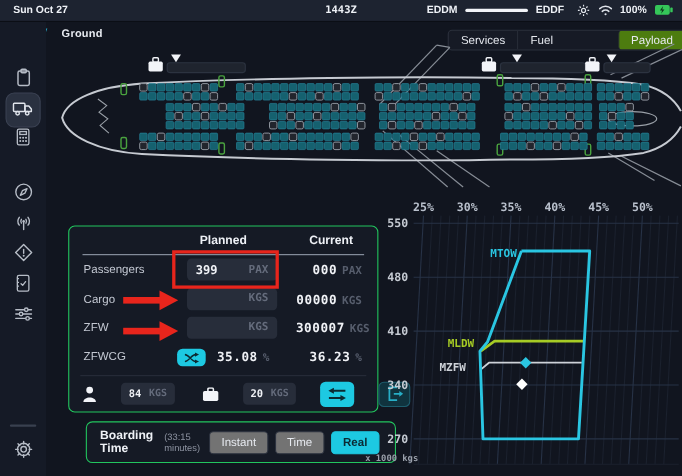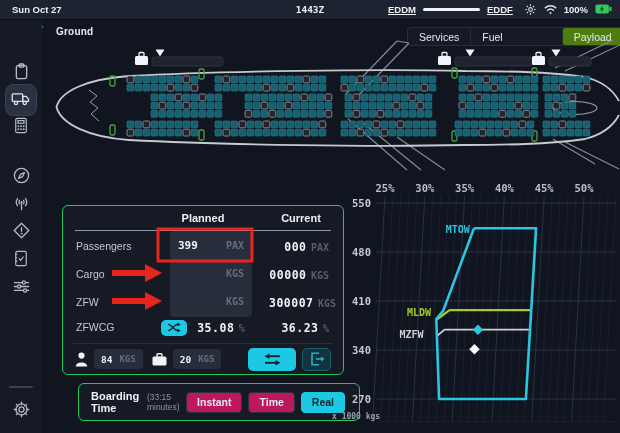--- a/index.html
+++ b/index.html
@@ -6,21 +6,21 @@
   *{box-sizing:border-box;}
   #app{position:relative;width:620px;height:433px;background:#11151f;overflow:hidden;
        font-family:"Liberation Sans",sans-serif;color:#e8ebf1;}
   .mono{font-family:"DejaVu Sans Mono",monospace;}
 
   
   #statusbar{position:absolute;left:0;top:0;width:620px;height:20px;background:#1d2330;
              border-bottom:1px solid #0b0e15;}
   #sb-date{position:absolute;left:12px;top:4px;font-size:9.5px;font-weight:bold;color:#eef1f6;}
   #sb-time{position:absolute;left:50%;transform:translateX(-50%);top:4px;font-size:9.5px;font-weight:bold;color:#eef1f6;}
-  #sb-route{position:absolute;left:388px;top:4px;display:flex;align-items:center;gap:7px;font-size:9.5px;font-weight:bold;color:#eef1f6;text-decoration:underline;}
+  #sb-route{position:absolute;left:388px;top:4px;display:flex;align-items:center;gap:7px;font-size:9.5px;font-weight:bold;color:#eef1f6;}
   .route-line{display:inline-block;width:57px;height:3px;border-radius:2px;background:#f2f4f8;}
   #sb-icons{position:absolute;right:8px;top:2.5px;display:flex;align-items:center;gap:7px;}
   #sb-batt-pct{font-size:9.5px;font-weight:bold;color:#eef1f6;}
 
   
   #logo{position:absolute;left:20px;top:24px;}
   #page-title{position:absolute;left:56px;top:26px;font-size:10px;font-weight:bold;letter-spacing:.2px;}
   #top-tabs{position:absolute;left:407px;top:27px;display:flex;height:19px;border:1px solid #2b303c;
             border-radius:4px;background:#161a25;overflow:hidden;}
   .top-tab{display:flex;align-items:center;justify-content:center;padding:0 11px;font-size:10.5px;
@@ -46,47 +46,47 @@
 
   
   .panel{position:absolute;background:#151a25;border:1px solid #22c55e;border-radius:6px;}
   #payload-panel{left:62px;top:205px;width:282px;height:170px;padding:0 10px;display:flex;flex-direction:column;}
   .trow{display:grid;grid-template-columns:64px 132px 1fr;align-items:center;height:28px;}
   #thead{height:27px;}
   .th{font-size:11px;font-weight:bold;color:#eef1f6;text-align:center;}
   #thead-divider{height:1px;background:#9099a8;margin:0 2px;}
   .tlabel{font-size:10.5px;color:#c3c8d2;padding-left:3px;}
   .tplanned{display:flex;justify-content:center;align-items:center;}
-  .input-box{width:82px;height:30px;background:#272d3a;border-radius:4px;display:flex;align-items:center;
+  .input-box{width:82px;height:20px;background:#272d3a;border-radius:4px;display:flex;align-items:center;
              justify-content:space-between;padding:0 8px;margin-left:16px;}
   .iv{font-size:11px;font-weight:bold;color:#f2f4f8;}
   .iu{font-size:10px;color:#656c7c;font-weight:bold;}
   .tcurrent{text-align:right;padding-right:4px;white-space:nowrap;}
   .cv{font-size:11.5px;font-weight:bold;color:#f0f2f6;letter-spacing:.5px;}
   .cu{font-size:10px;font-weight:bold;color:#575e6d;}
   .zf-planned{display:flex;align-items:flex-end;justify-content:center;gap:10px;}
   #shuffle-btn{width:26px;height:16px;background:#1dc9e2;border:none;border-radius:5px;display:flex;
                align-items:center;justify-content:center;padding:0;}
   #weights-divider{height:1px;background:#272d3a;margin:4px 0 0 0;}
-  #weights-row{display:flex;align-items:center;height:34px;gap:6px;padding:0 2px;}
+  #weights-row{display:flex;align-items:center;height:34px;gap:22px;padding:0 2px;}
   .w-box{height:20px;background:#272d3a;border-radius:4px;display:flex;align-items:center;gap:7px;padding:0 7px;}
   .wv{font-size:9.5px;font-weight:bold;color:#f0f2f6;}
   .wu{font-size:9px;font-weight:bold;color:#656c7c;}
   #swap-btn{margin-left:auto;width:48px;height:23px;background:#1dc9e2;border:none;border-radius:5px;
             display:flex;align-items:center;justify-content:center;}
   #exit-btn{width:29px;height:23px;background:#10333e;border:1px solid #1d5d6d;border-radius:5px;
             display:flex;align-items:center;justify-content:center;}
 
   
   #boarding-panel{left:78px;top:383px;width:282px;height:38px;display:flex;align-items:center;padding:0 14px 0 12px;}
   #boarding-label{font-size:11px;font-weight:bold;color:#eef1f6;}
   #boarding-duration{font-size:8.5px;color:#8d93a1;margin-left:5px;}
   #boarding-options{margin-left:auto;display:flex;gap:6px;}
   .b-opt{height:21px;display:flex;align-items:center;justify-content:center;padding:0 10px;font-size:10.5px;
-         background:#be185d;border:1px solid #2c323f;border-radius:4px;color:#e6e9ef;font-weight:bold;}
+         background:#737373;border:1px solid #2c323f;border-radius:4px;color:#e6e9ef;}
   .b-opt.active{background:#1dc9e2;border-color:#1dc9e2;color:#0b2a33;font-weight:bold;}
 
   
   #chart{position:absolute;left:330px;top:178px;}
   #annotations{position:absolute;left:0;top:0;z-index:9;pointer-events:none;}
 </style>
 </head>
 <body>
 
 <div id="app">

